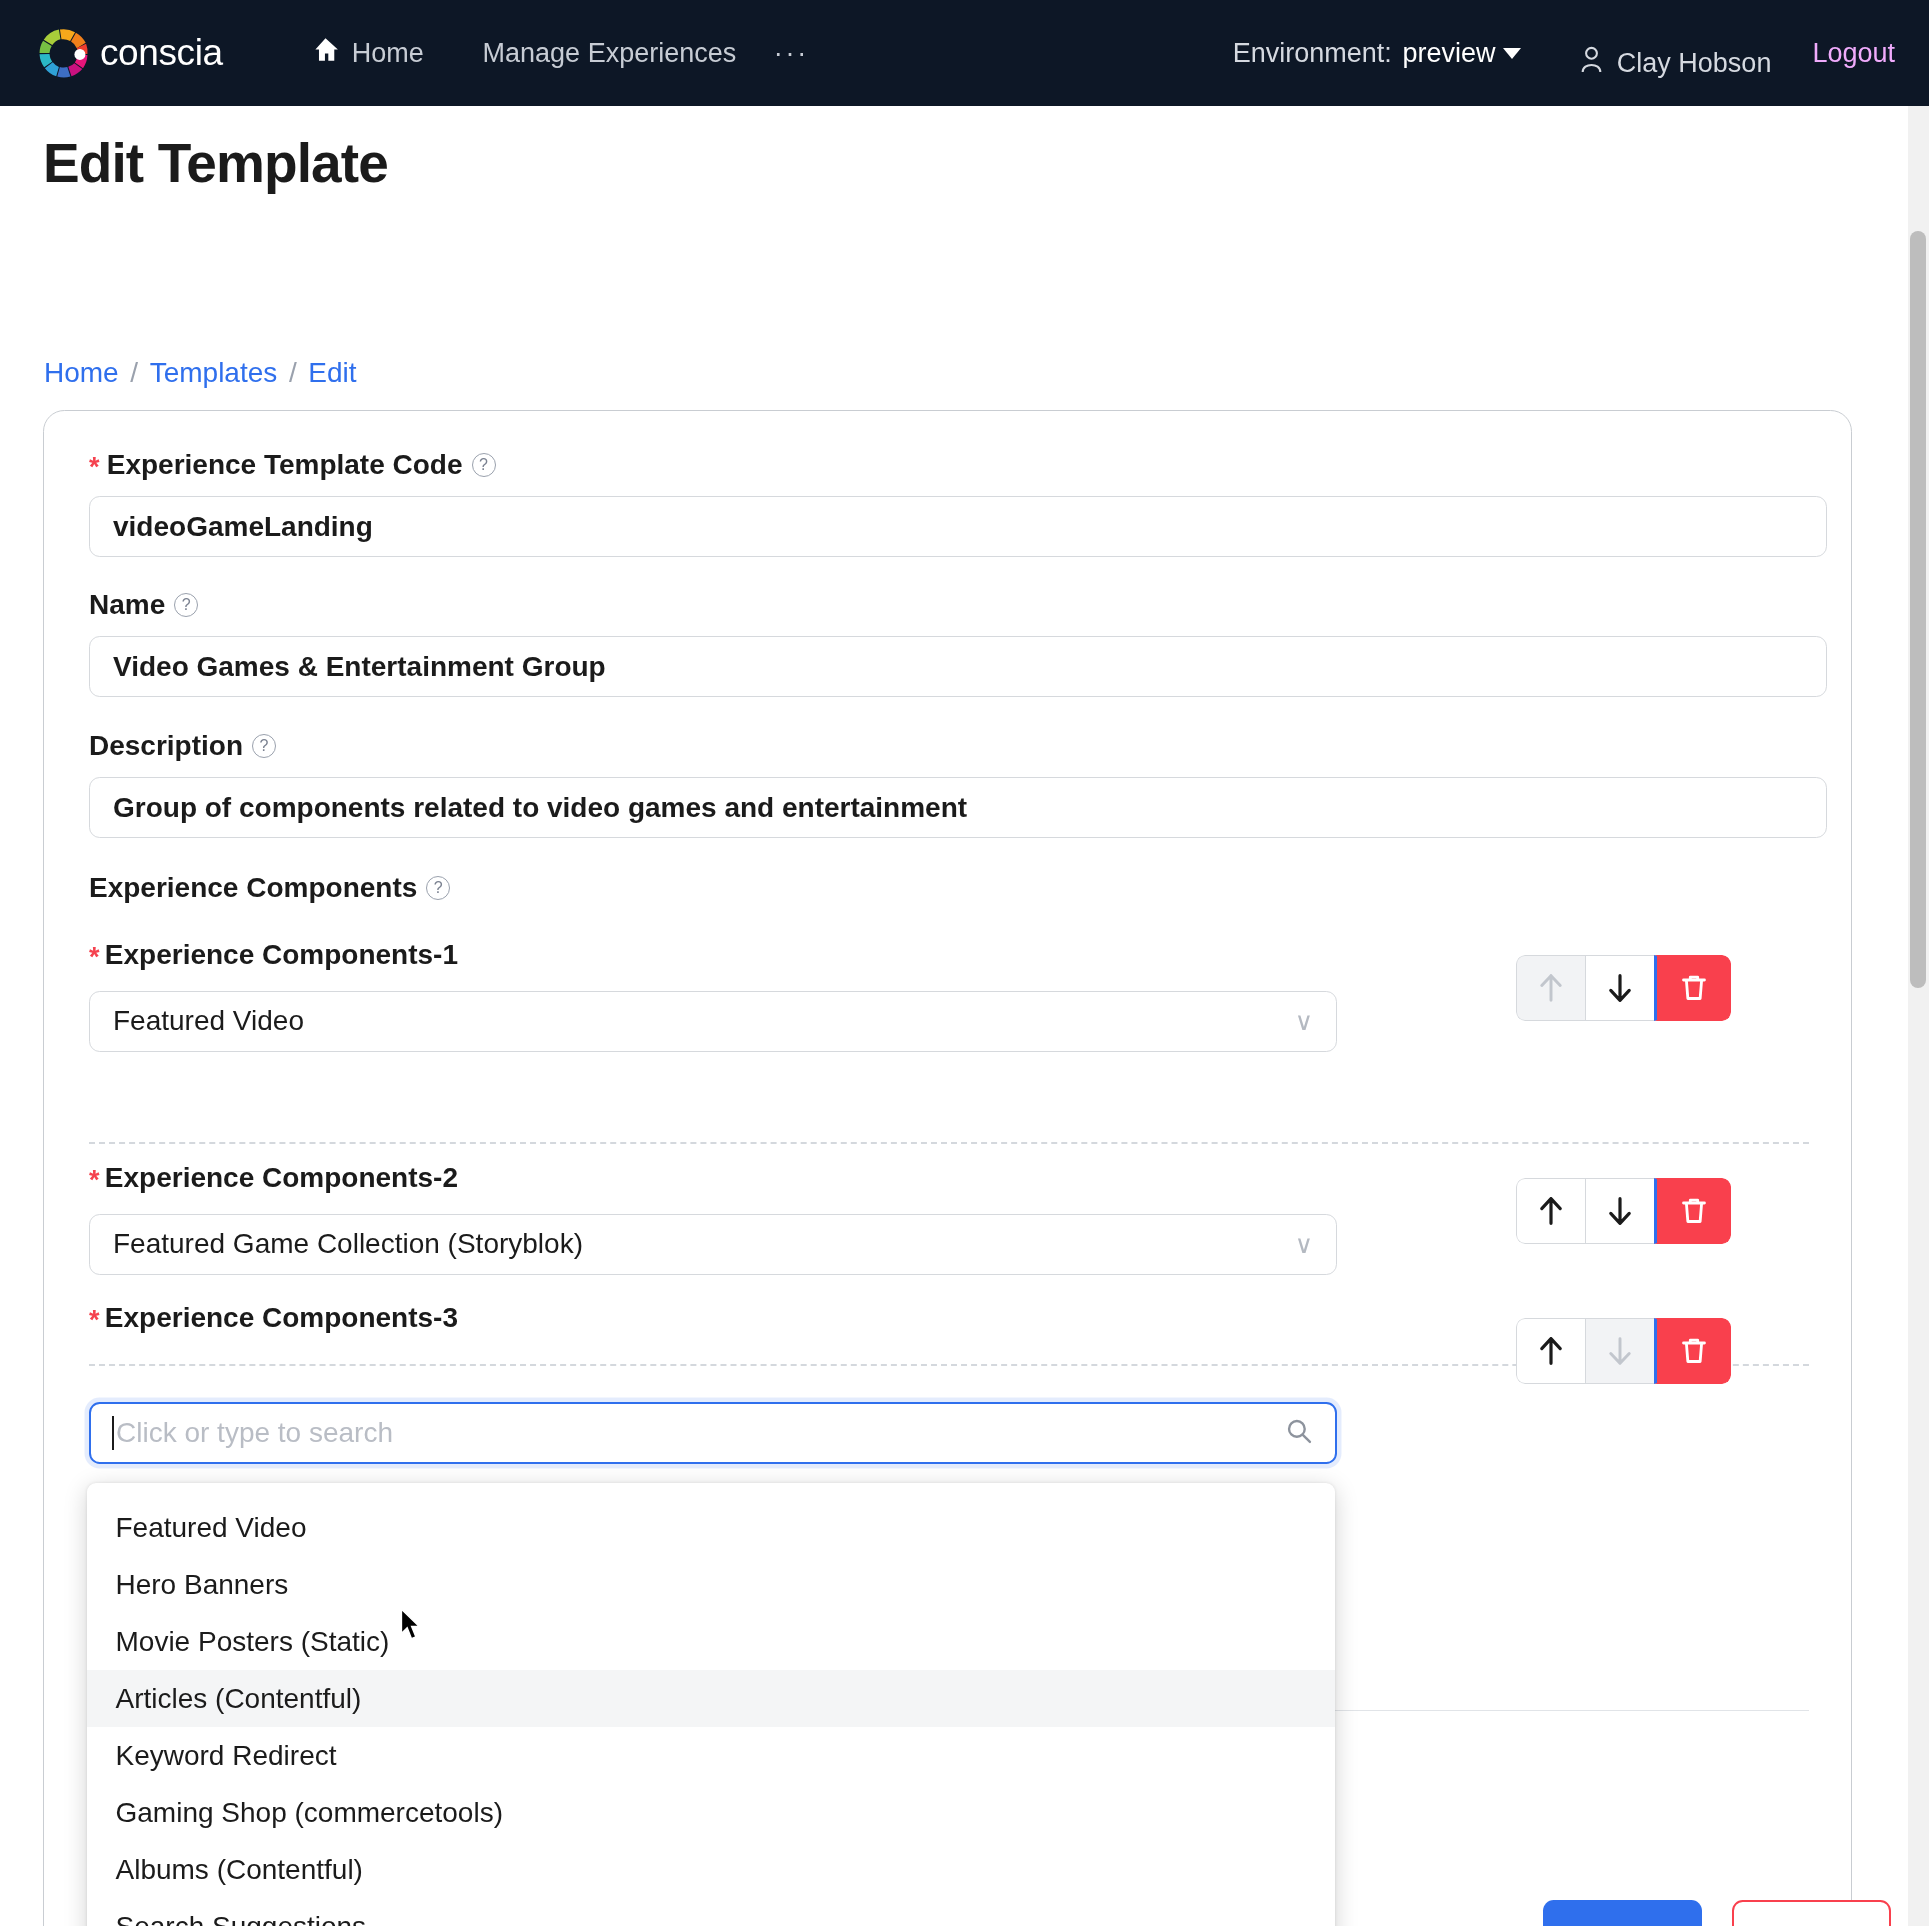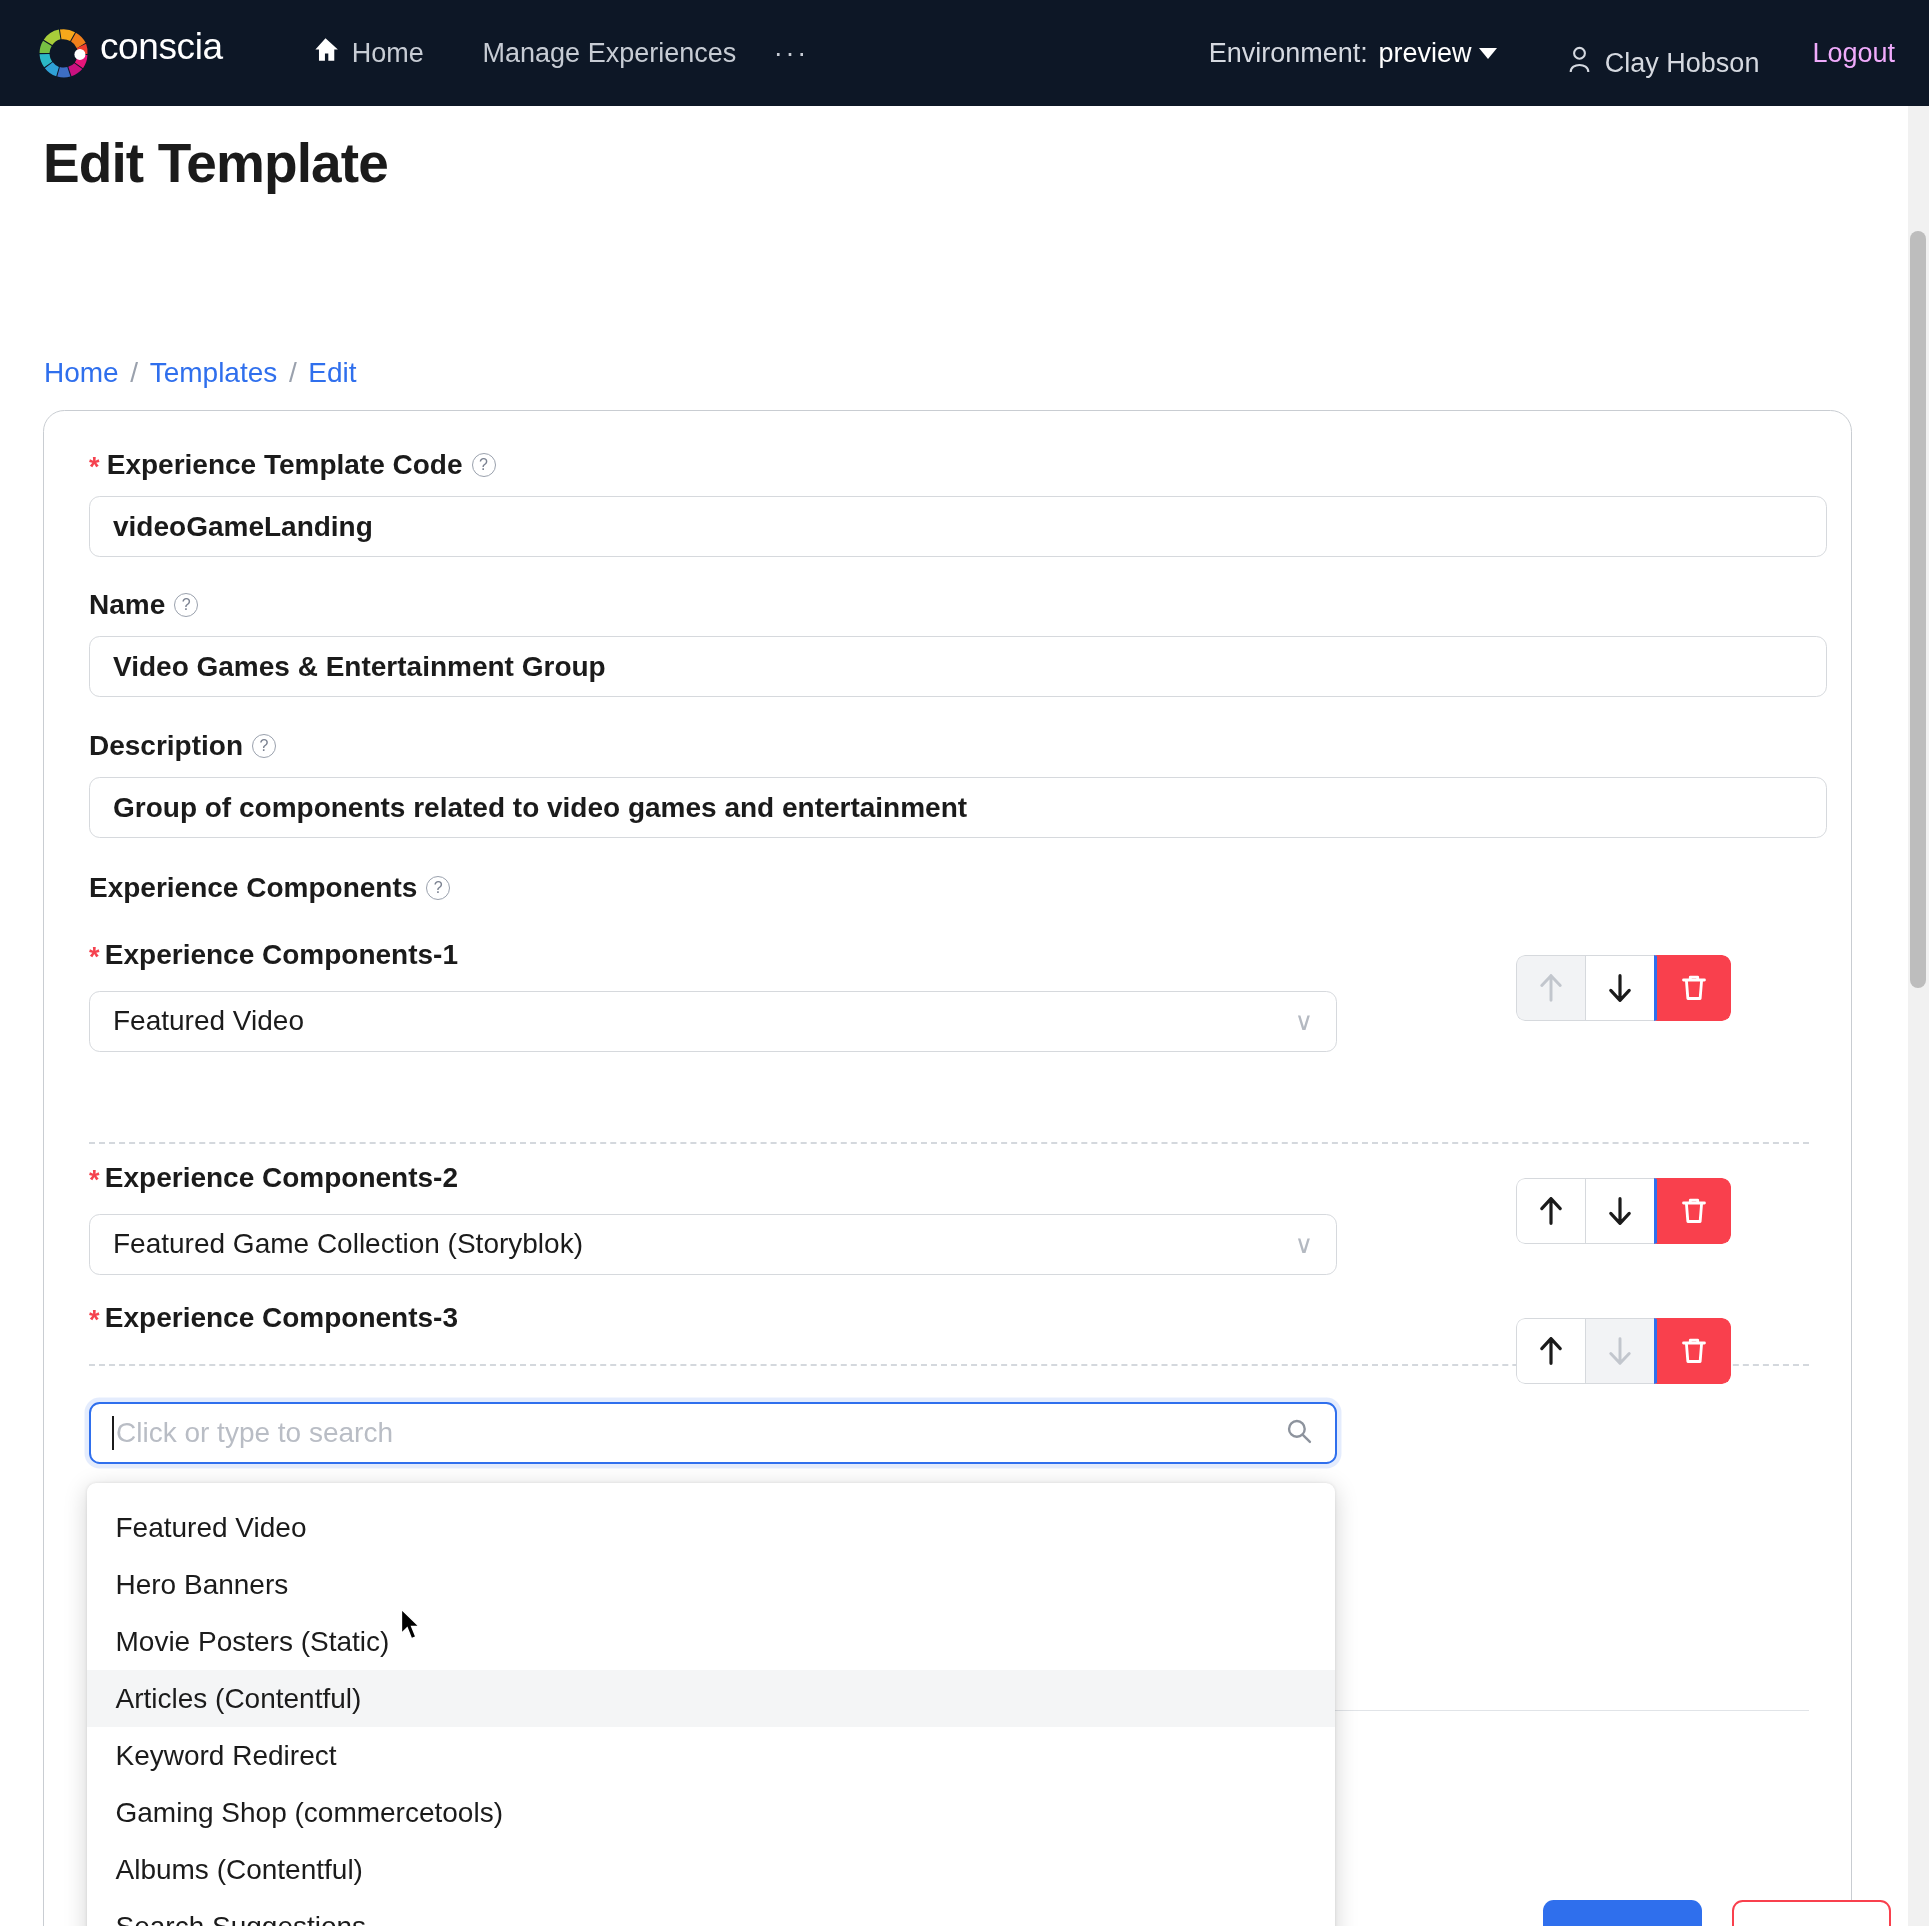--- a/index.html
+++ b/index.html
@@ -22,21 +22,21 @@
   
   .navbar {
     position: absolute;
     top: 0; left: 0;
     width: 1929px; height: 106px;
     background: #0d1726;
     display: flex;
     align-items: center;
     padding: 0 34px 0 36px;
   }
-  .brand { display: flex; align-items: flex-start; gap: 9px; margin-right: 70px; }
+  .brand { display: flex; align-items: center; gap: 9px; margin-right: 70px; }
   .brand-mark { width: 55px; height: 55px; position: relative; }
   .brand-word {
     color: #ffffff;
     font-size: 37px;
     letter-spacing: -0.4px;
     font-weight: 400;
   }
   .nav-links { display: flex; align-items: center; gap: 0; }
   .nav-link {
     color: #c7ccd4;
@@ -51,21 +51,21 @@
   .nav-dots {
     color: #c7ccd4;
     font-size: 27px;
     padding: 9px 18px;
     letter-spacing: 2.7px;
   }
   .nav-right {
     margin-left: auto;
     display: flex;
     align-items: center;
-    gap: 12px;
+    gap: 0;
   }
   .env-block {
     color: #d5d9e0;
     font-size: 27px;
     display: flex;
     align-items: center;
     gap: 10.7px;
     margin-right: 59px;
     white-space: nowrap;
   }

